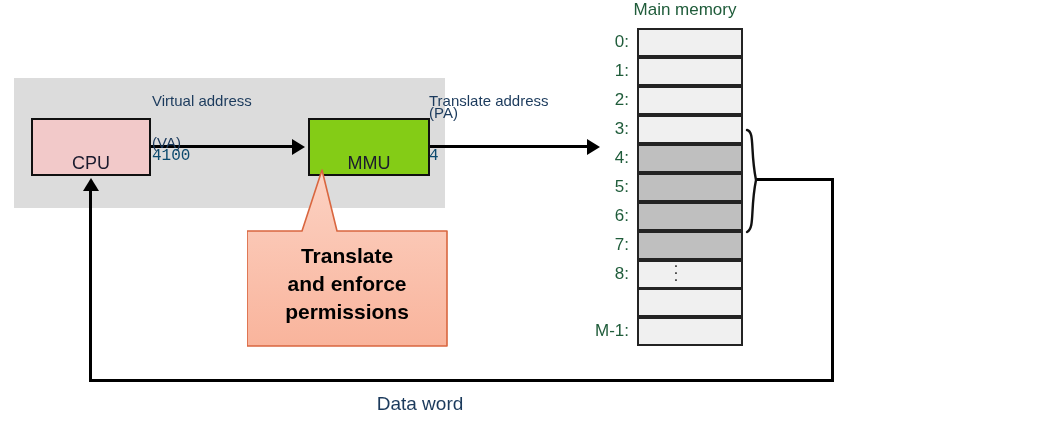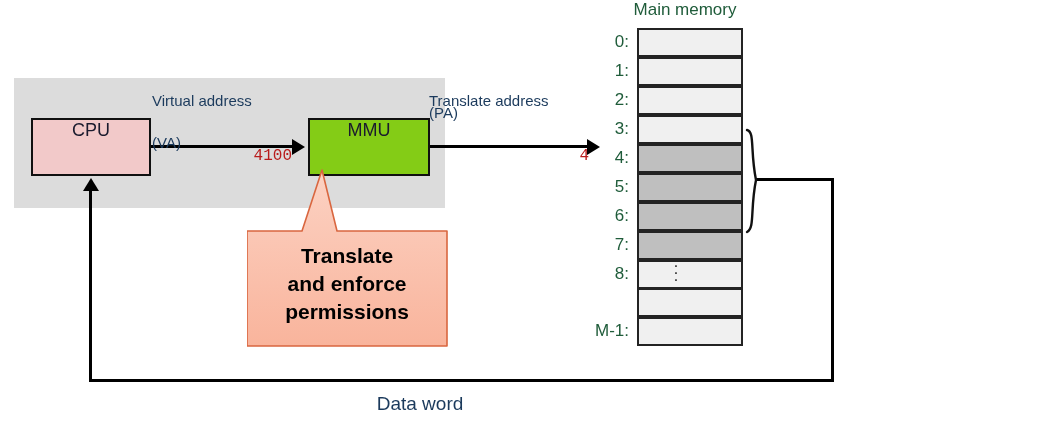--- a/index.html
+++ b/index.html
@@ -30,21 +30,21 @@
     color: #8c8c8c;
     letter-spacing: 0.2px;
     white-space: nowrap;
   }
 
   
   .unit-box {
     border: 2px solid #101010;
     box-sizing: border-box;
     display: flex;
-    align-items: flex-start;
+    align-items: flex-end;
     justify-content: center;
     font-size: 18px;
     color: #1b1b2e;
   }
   #cpu-box {
     left: 31px; top: 118px;
     width: 120px; height: 58px;
     background: #f2c9c9;
   }
   #mmu-box {
@@ -90,23 +90,23 @@
 
   
   .edge-label {
     color: #1b3a5c;
     font-size: 15px;
     text-align: left;
     white-space: nowrap;
   }
   .edge-value {
     font-family: "Liberation Mono", monospace;
-    color: #b91c1c;
+    color: #0c4a6e;
     font-size: 16px;
-    text-align: right;
+    text-align: left;
     white-space: nowrap;
   }
   #va-label { left: 152px; top: 92px; width: 140px; }
   #va-sub   { left: 152px; top: 134px; width: 140px; }
   #va-value { left: 152px; top: 147px; width: 140px; }
 
   #pa-label { left: 429px; top: 92px; width: 160px; }
   #pa-sub   { left: 429px; top: 104px; width: 160px; }
   #pa-value { left: 429px; top: 147px; width: 160px; }
 

